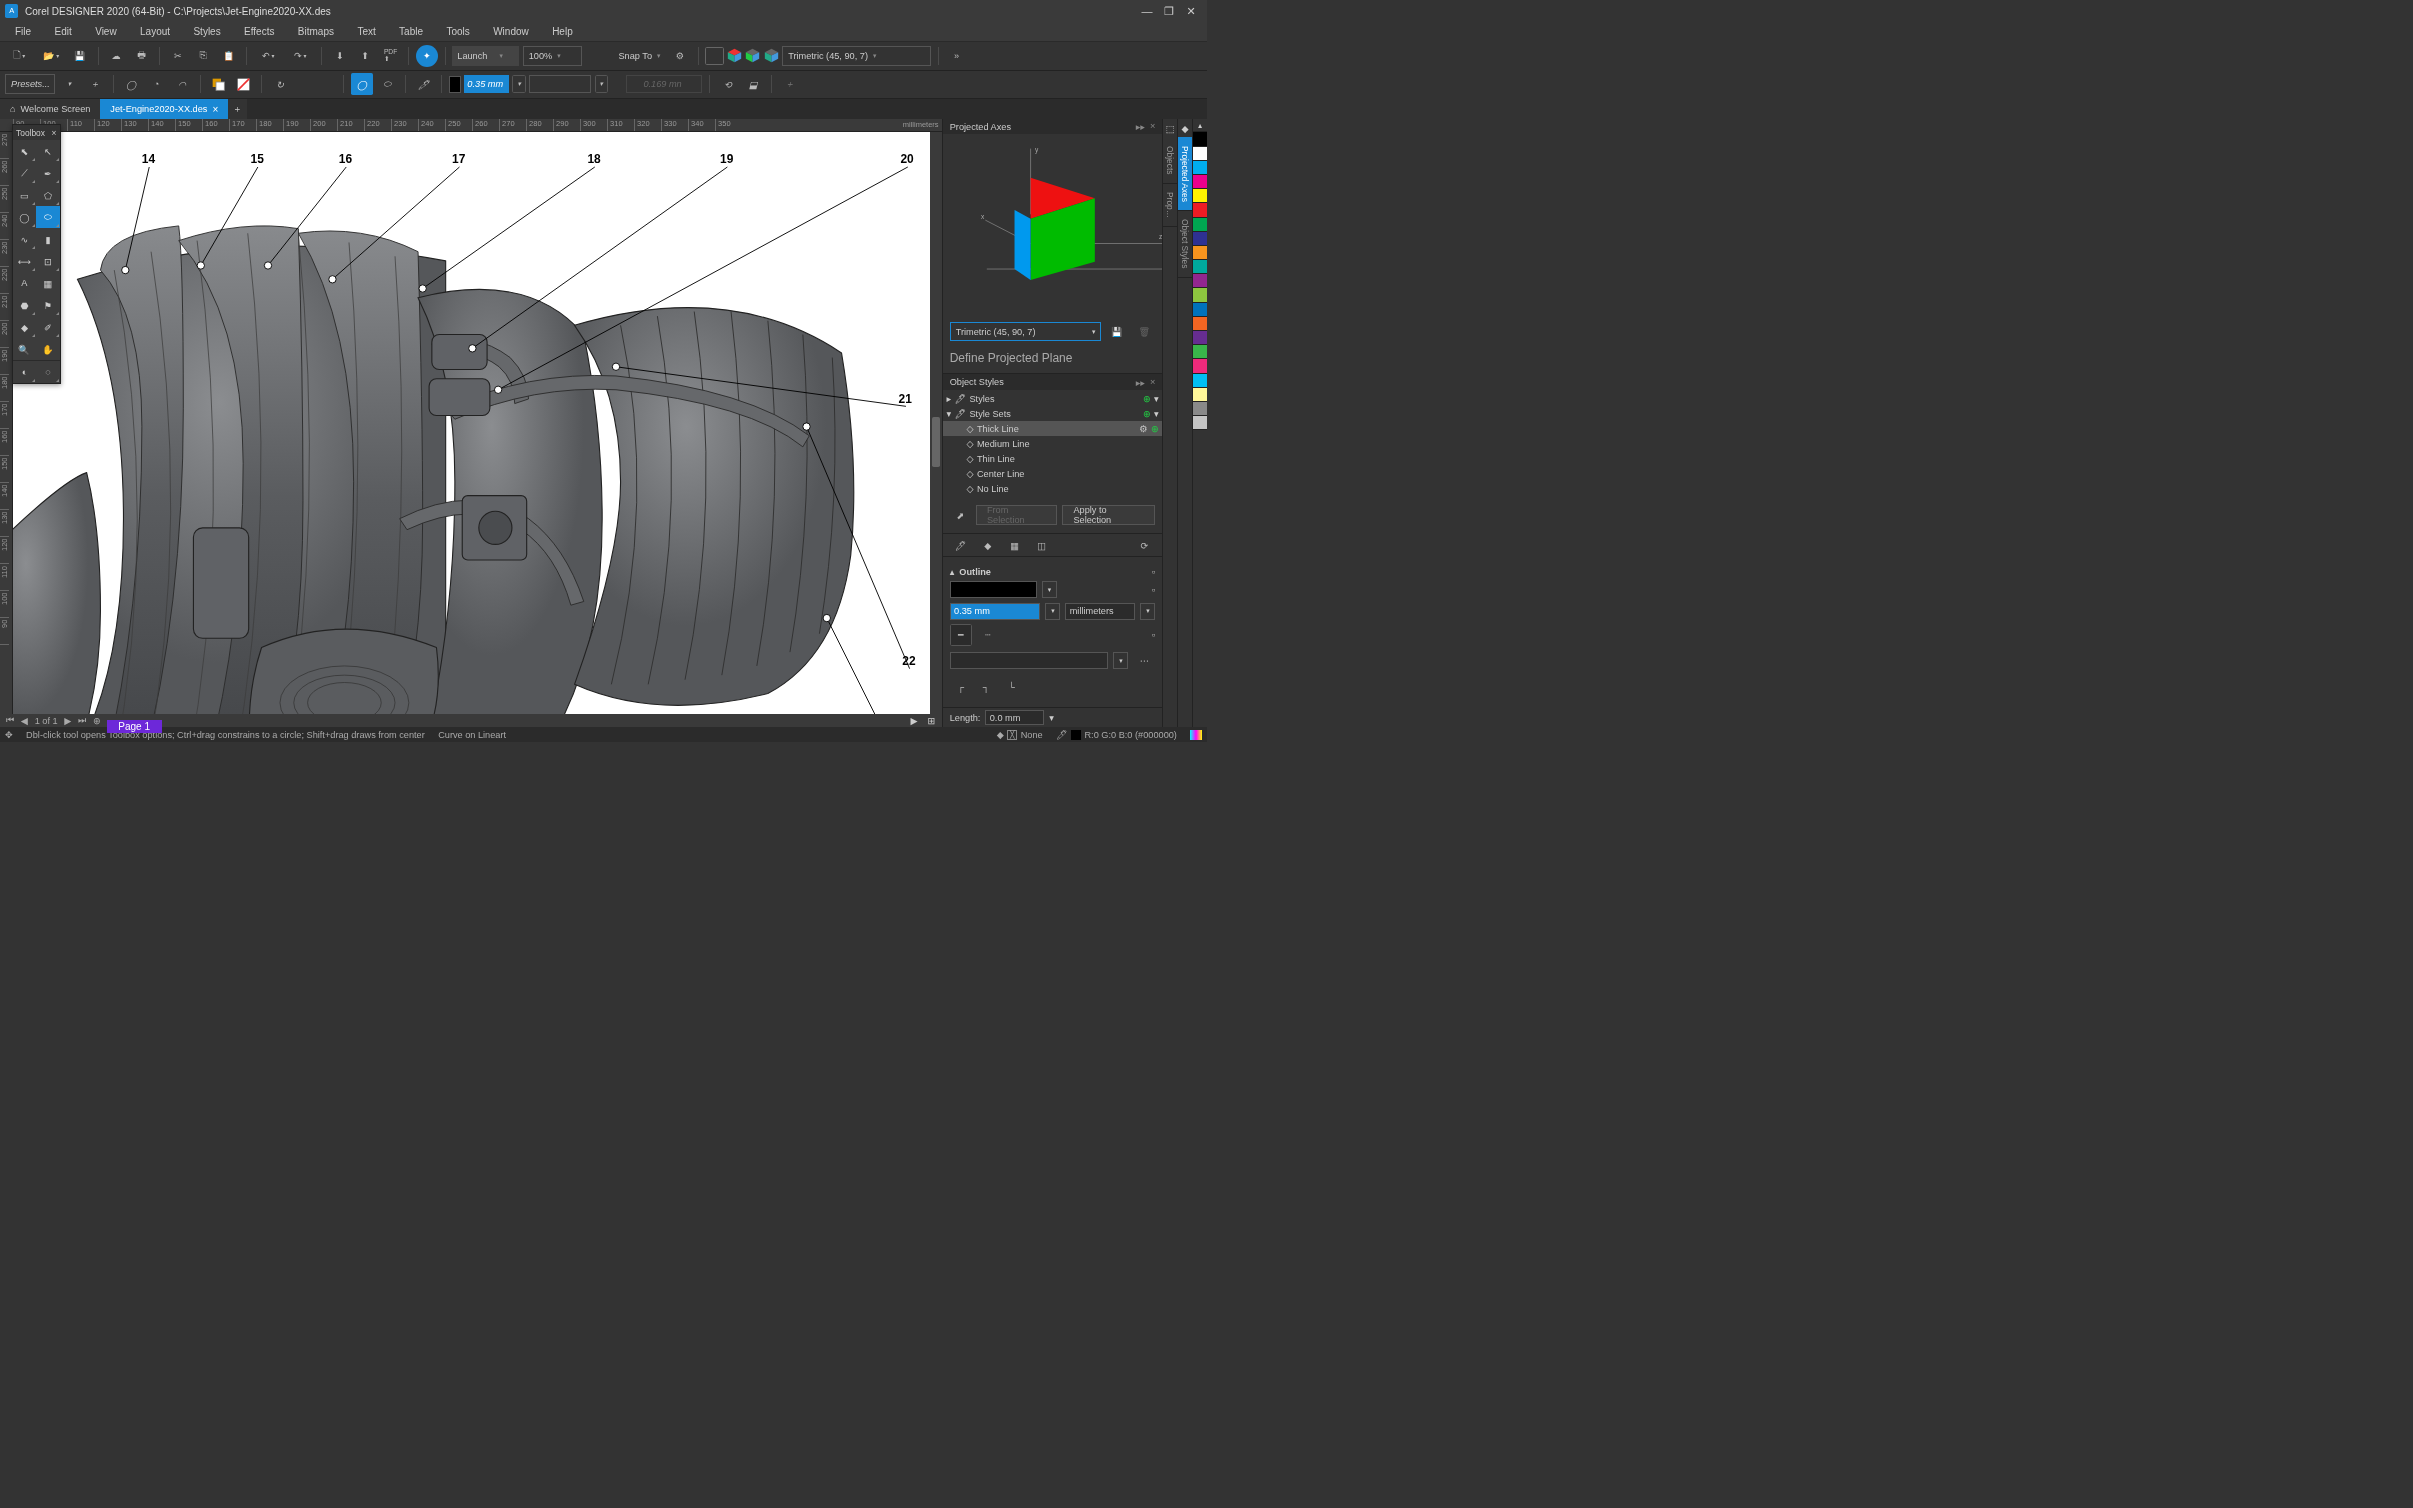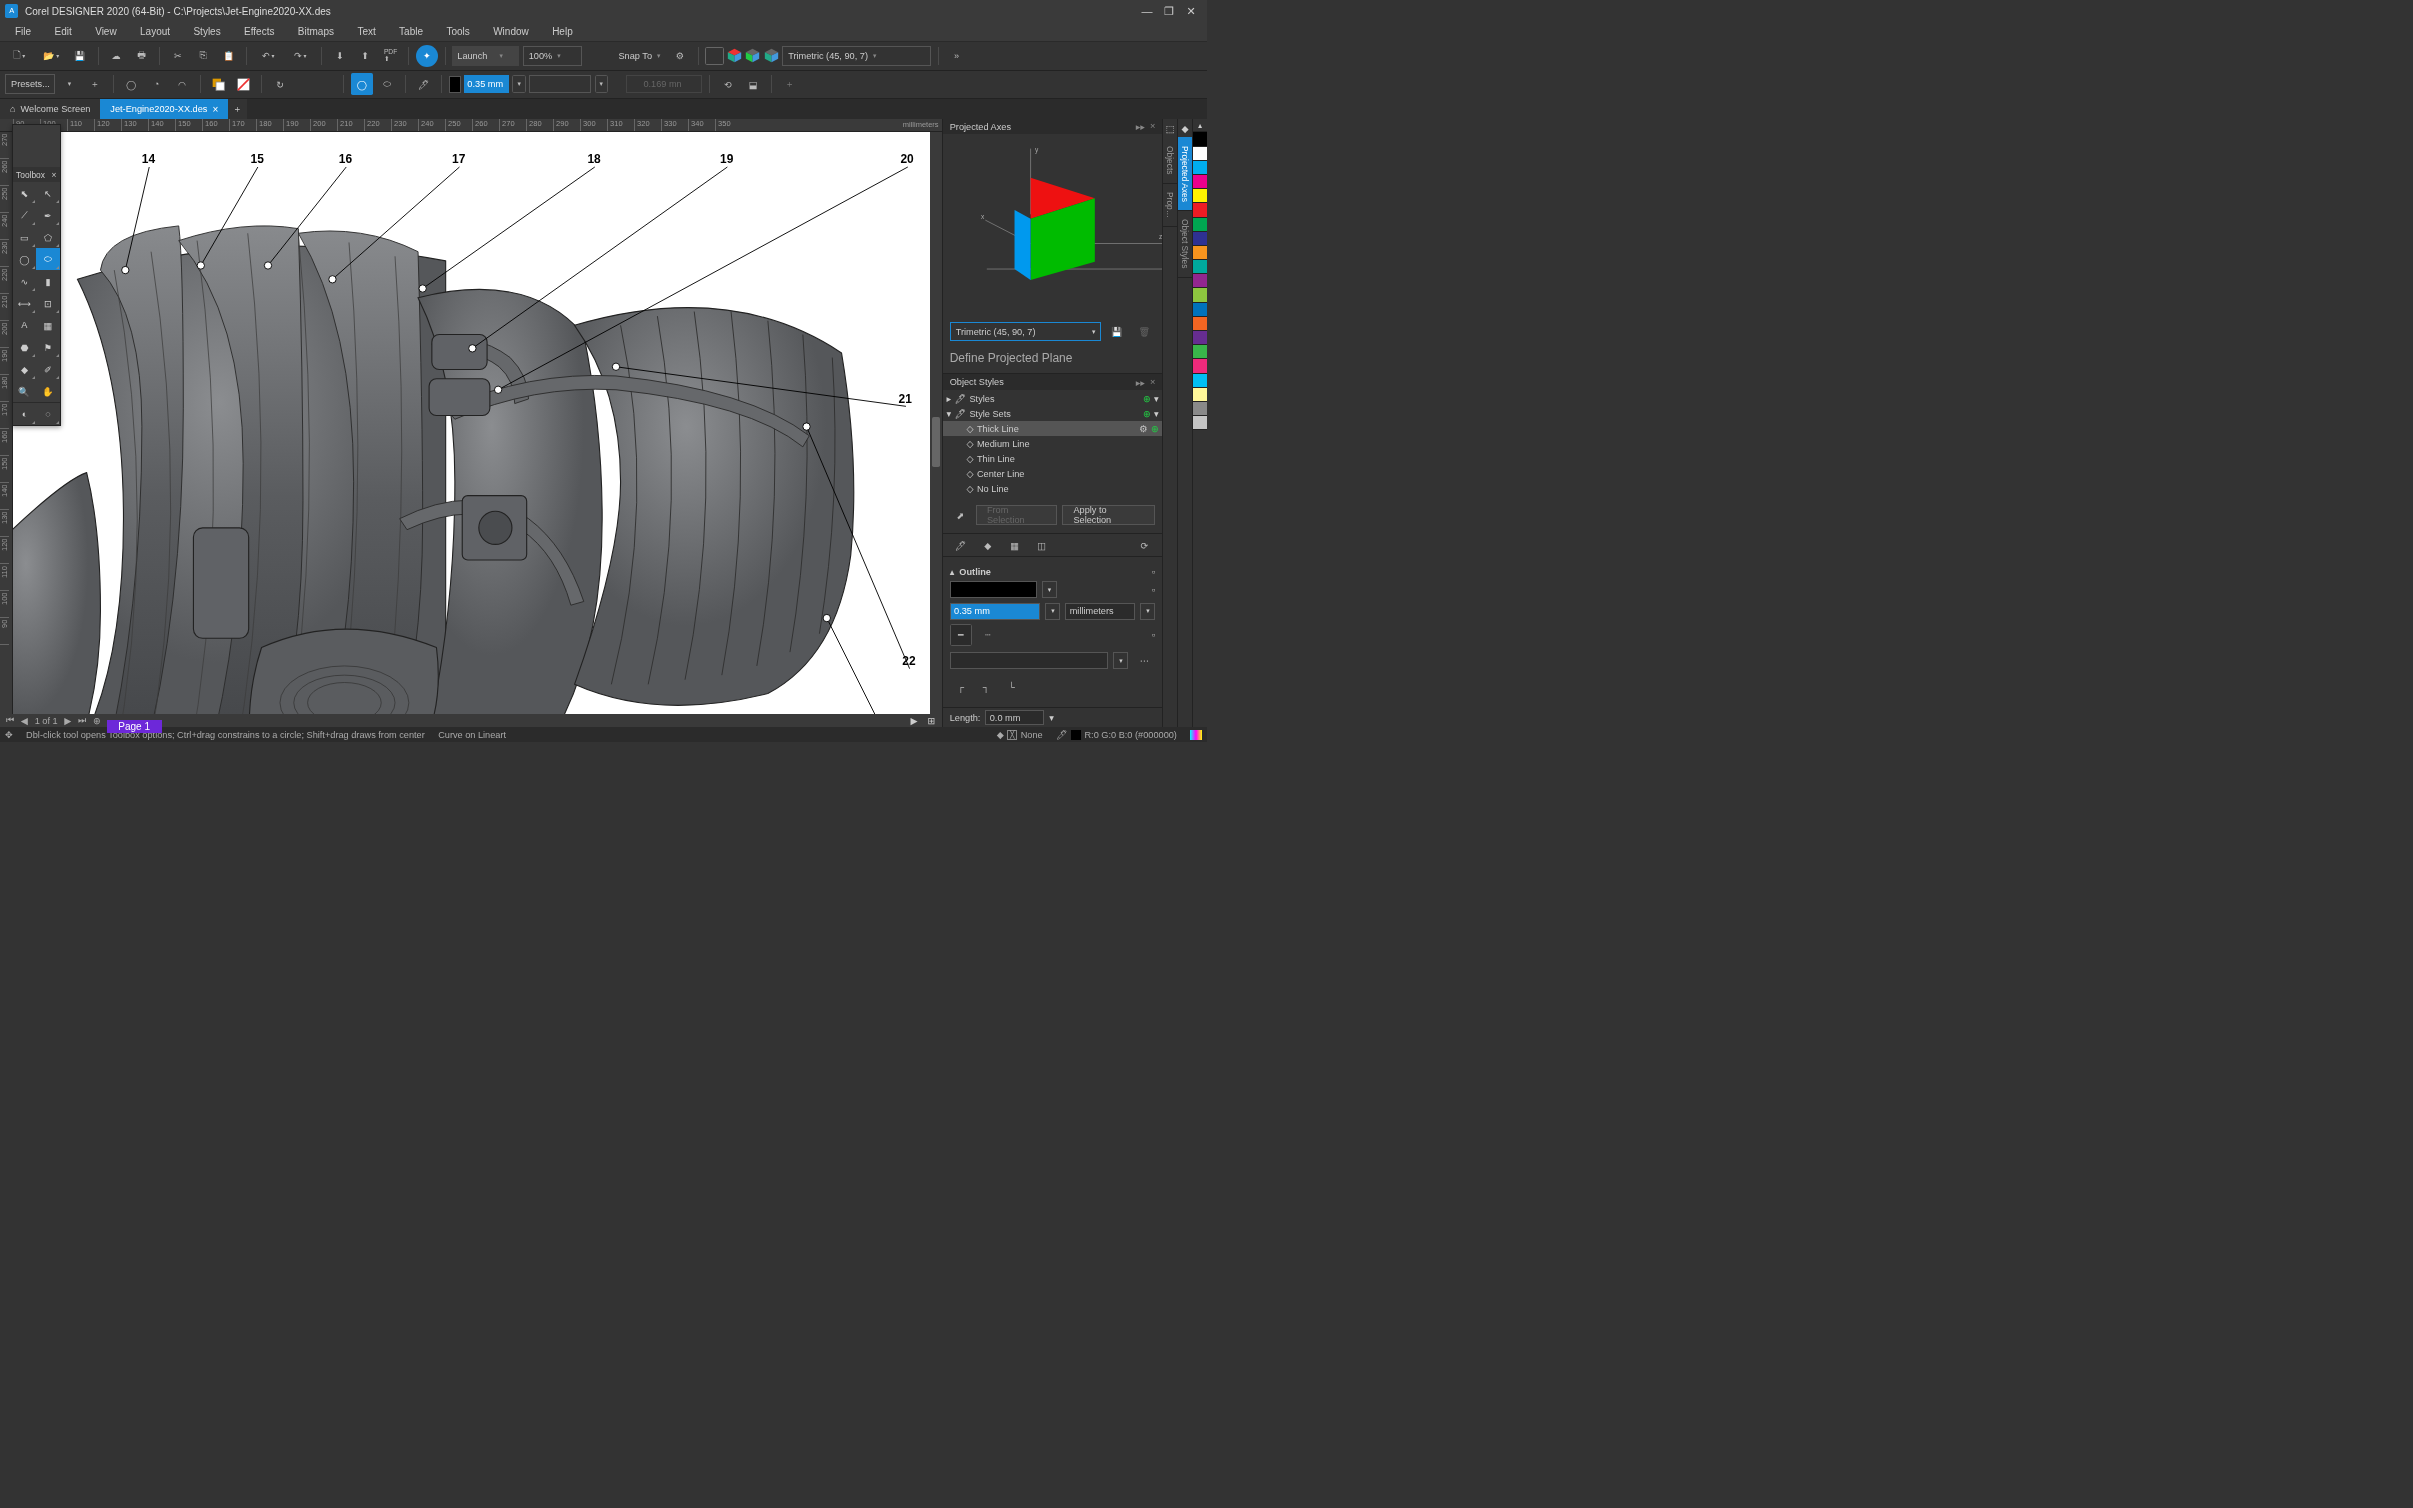--- a/index.html
+++ b/index.html
@@ -13,21 +13,21 @@
 .toolbar { height:28.5px; background:#333; display:flex; align-items:center; padding:0 5px; gap:3.4px; border-bottom:0.8px solid #222; }
 .tb-btn { width:22px; height:22px; display:flex; align-items:center; justify-content:center; border-radius:1.7px; color:#bbb; }
 .tb-btn.wdrop { width:28.5px; }
 .tb-sep { width:0.8px; height:18.4px; background:#4a4a4a; margin:0 3.4px; }
 .tb-combo { height:20px; background:#333; border:0.8px solid #555; display:flex; align-items:center; padding:0 5px; font-size:9.2px; gap:5px; }
 .tb-combo .dd { font-size:6.7px; color:#888; }
 .tb-combo.launch { background:#444; border:none; width:67px;gap:12px; }
 .tb-combo.zoom { width:59px; }
 .tb-combo.snap { width:52px; border:none; }
 .tb-combo.proj { width:149px; }
-.propbar { height:28.5px; background:#333; display:flex; align-items:center; padding:0 5px; gap:3.4px; border-bottom:0.8px solid #222; }
+.propbar { height:28.5px; background:#333; display:flex; align-items:center; padding:0 5px; gap:3.4px; border-bottom:0.8px solid #222;font-style:italic; }
 .propbar .presets { width:50px; height:20px; background:#333; border:0.8px solid #555; display:flex; align-items:center; padding:0 5px; }
 .propbar .owidth { width:45px; height:18.4px; background:#1a88d4; color:#fff; display:flex; align-items:center; padding:0 3.4px; font-size:9.2px; }
 .propbar .ounit { width:62px; height:18.4px; border:0.8px solid #555; }
 .propbar .dims { width:76px; height:18.4px; border:0.8px solid #444; color:#666; padding:0 16px; display:flex; align-items:center; }
 .tabbar { height:20px; background:#2b2b2b; display:flex; align-items:stretch; }
 .tabbar .htab { padding:0 10px; display:flex; align-items:center; gap:5px; background:#333; font-size:9.2px; }
 .tabbar .htab.active { background:#1a88d4; color:#fff; }
 .tabbar .htab .close { font-size:10px; }
 .tabbar .newtab { width:18.4px; display:flex; align-items:center; justify-content:center; background:#333; }
 .main { display:flex; height:calc(754px - 22px - 20px - 28.5px - 28.5px - 20px - 15px - 11.7px); }
@@ -42,21 +42,21 @@
 .canvas svg { position:absolute; inset:0; }
 .sb-v { width:11.7px; background:#3a3a3a; position:relative; }
 .sb-v .thumb { position:absolute; left:1.7px; right:1.7px; top:285px; height:50px; background:#666; border-radius:1.7px; }
 .sb-h-row { height:13.4px; display:flex; background:#3a3a3a; align-items:center; }
 .sb-h-row .pagectl { display:flex; align-items:center; gap:1.7px; padding:0 3.4px; font-size:9.2px; color:#aaa; }
 .sb-h-row .pagectl span { padding:0 2.5px; }
 .sb-h-row .ptab { background:#6d28d9; color:#fff; padding:0.8px 11.7px; font-size:10px;margin-top:12px; }
 .sb-h-row .sbtrack { flex:1; position:relative; margin:0 10px; }
 .sb-h-row .sbtrack .thumb { position:absolute; top:1.7px; bottom:1.7px; left:0; width:34px; background:#666; border-radius:1.7px; }
 .toolbox { position:absolute; left:11.7px; top:5px; width:49px; background:#3c3c3c; border:0.8px solid #222; z-index:50; box-shadow:0 1.7px 5px rgba(0,0,0,.4); }
-.toolbox .tbhead { height:15px; background:#333; display:flex; align-items:center; padding:0 3.4px; font-size:8.4px; justify-content:space-between;margin-top:42px; }
+.toolbox .tbhead { height:15px; background:#333; display:flex; align-items:center; padding:0 3.4px; font-size:8.4px; justify-content:space-between; }
 .toolbox .tbgrid { display:grid; grid-template-columns:1fr 1fr; }
 .toolbox .tool { height:22px; display:flex; align-items:center; justify-content:center; position:relative; color:#ccc; }
 .toolbox .tool.active { background:#1a88d4; color:#fff; }
 .toolbox .tool .fo { position:absolute; right:0.8px; bottom:0.8px; width:0; height:0; border-left:3.4px solid transparent; border-bottom:3.4px solid #888; }
 .toolbox .tsep { grid-column:1/3; height:0.8px; background:#2a2a2a; }
 .dockers { width:265px; background:#333; border-left:0.8px solid #222; display:flex; }
 .dockcol { flex:1; display:flex; flex-direction:column; overflow:hidden; }
 .dhead { height:18.4px; background:#2b2b2b; display:flex; align-items:center; padding:0 6.7px; font-size:9.2px; justify-content:space-between; }
 .dhead .hctl { display:flex; gap:5px; color:#888; }
 .axes-view { height:218px; background:#333; position:relative; }

